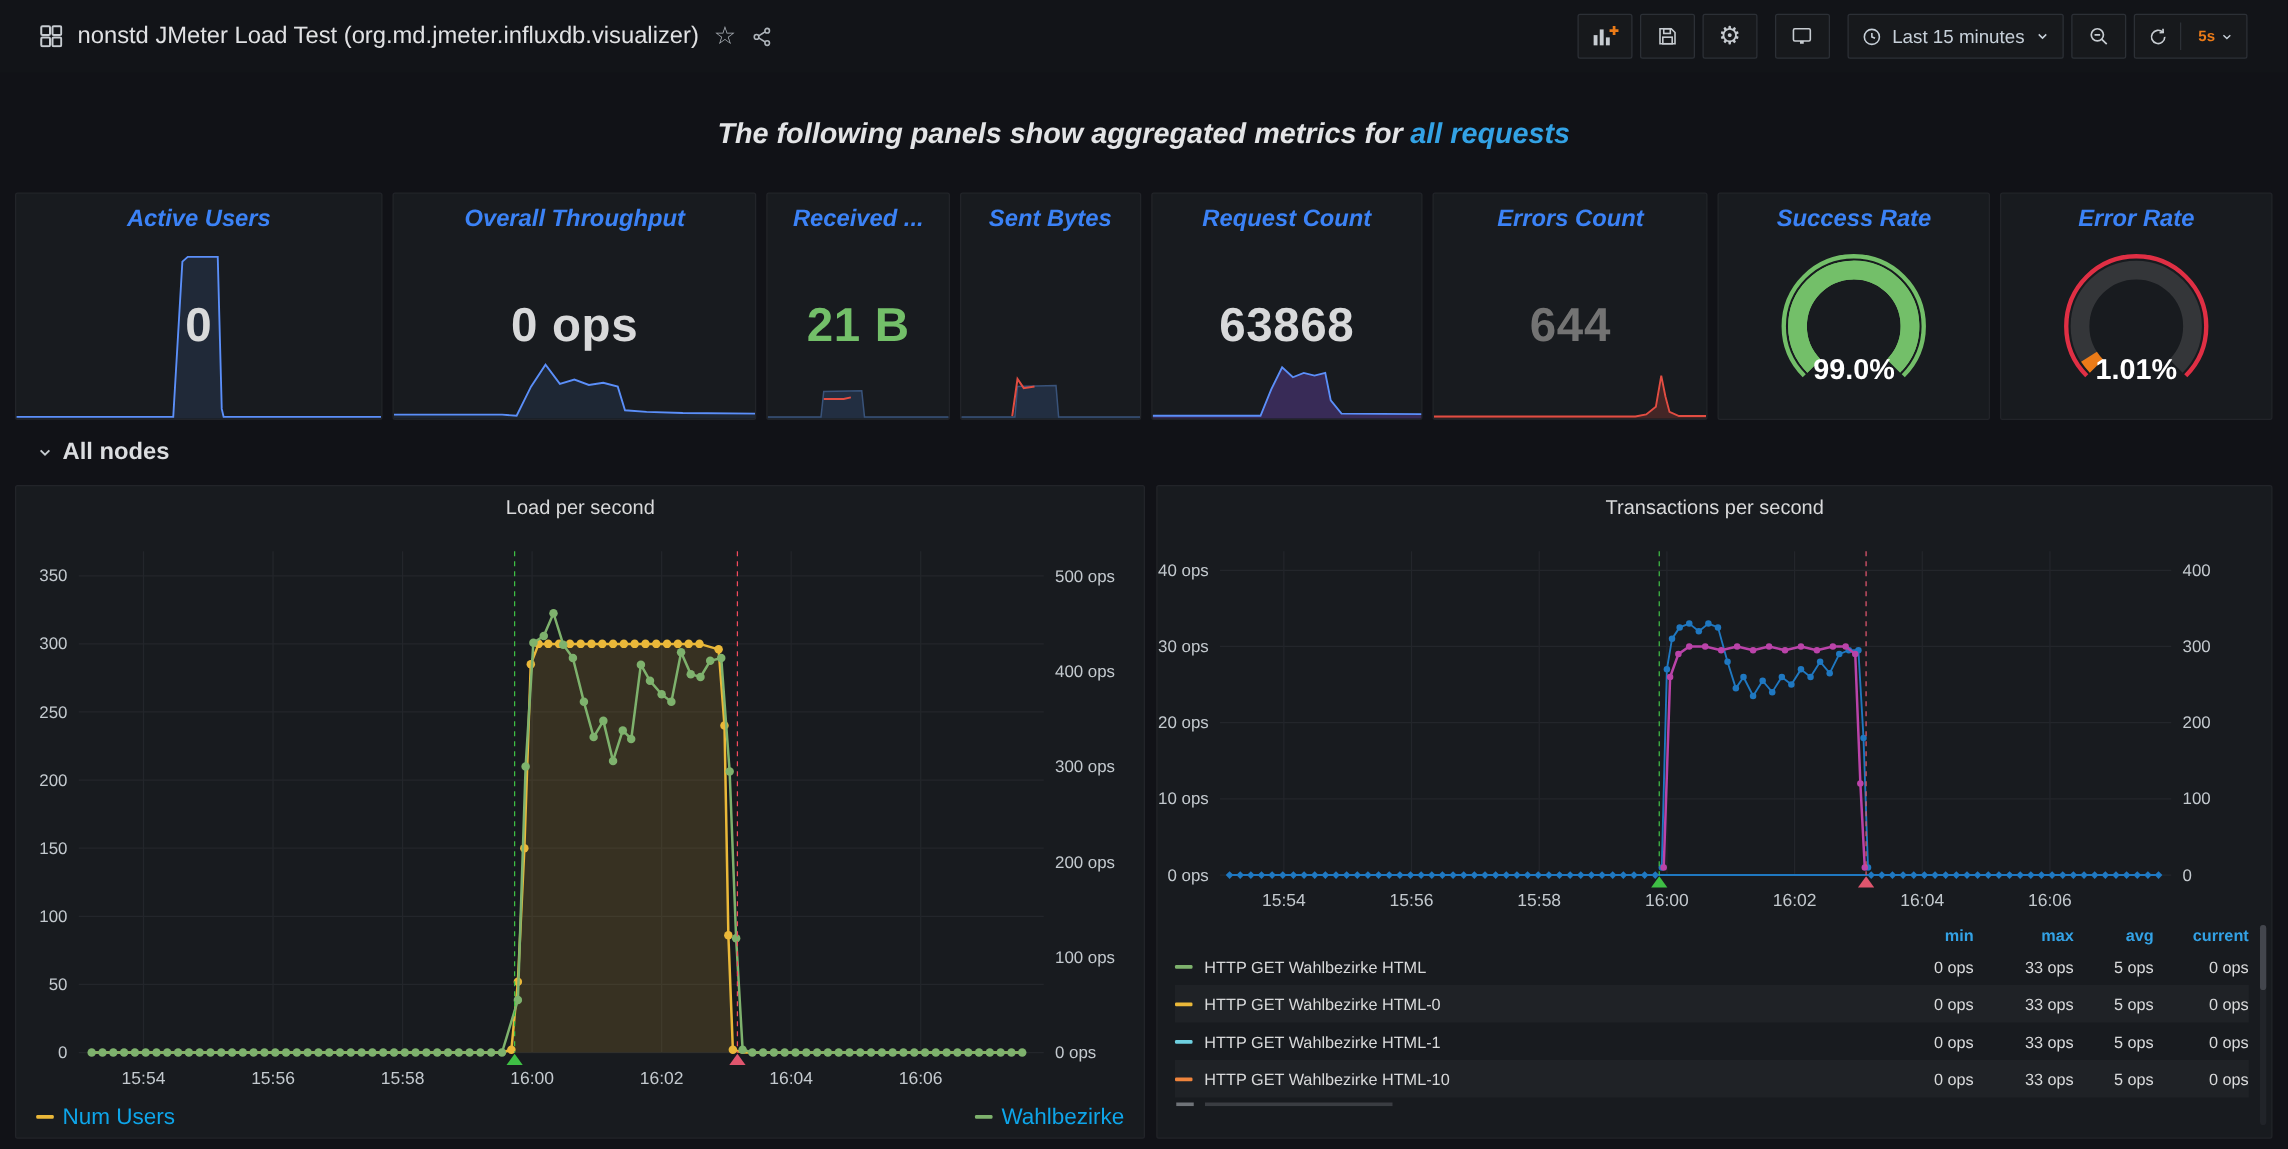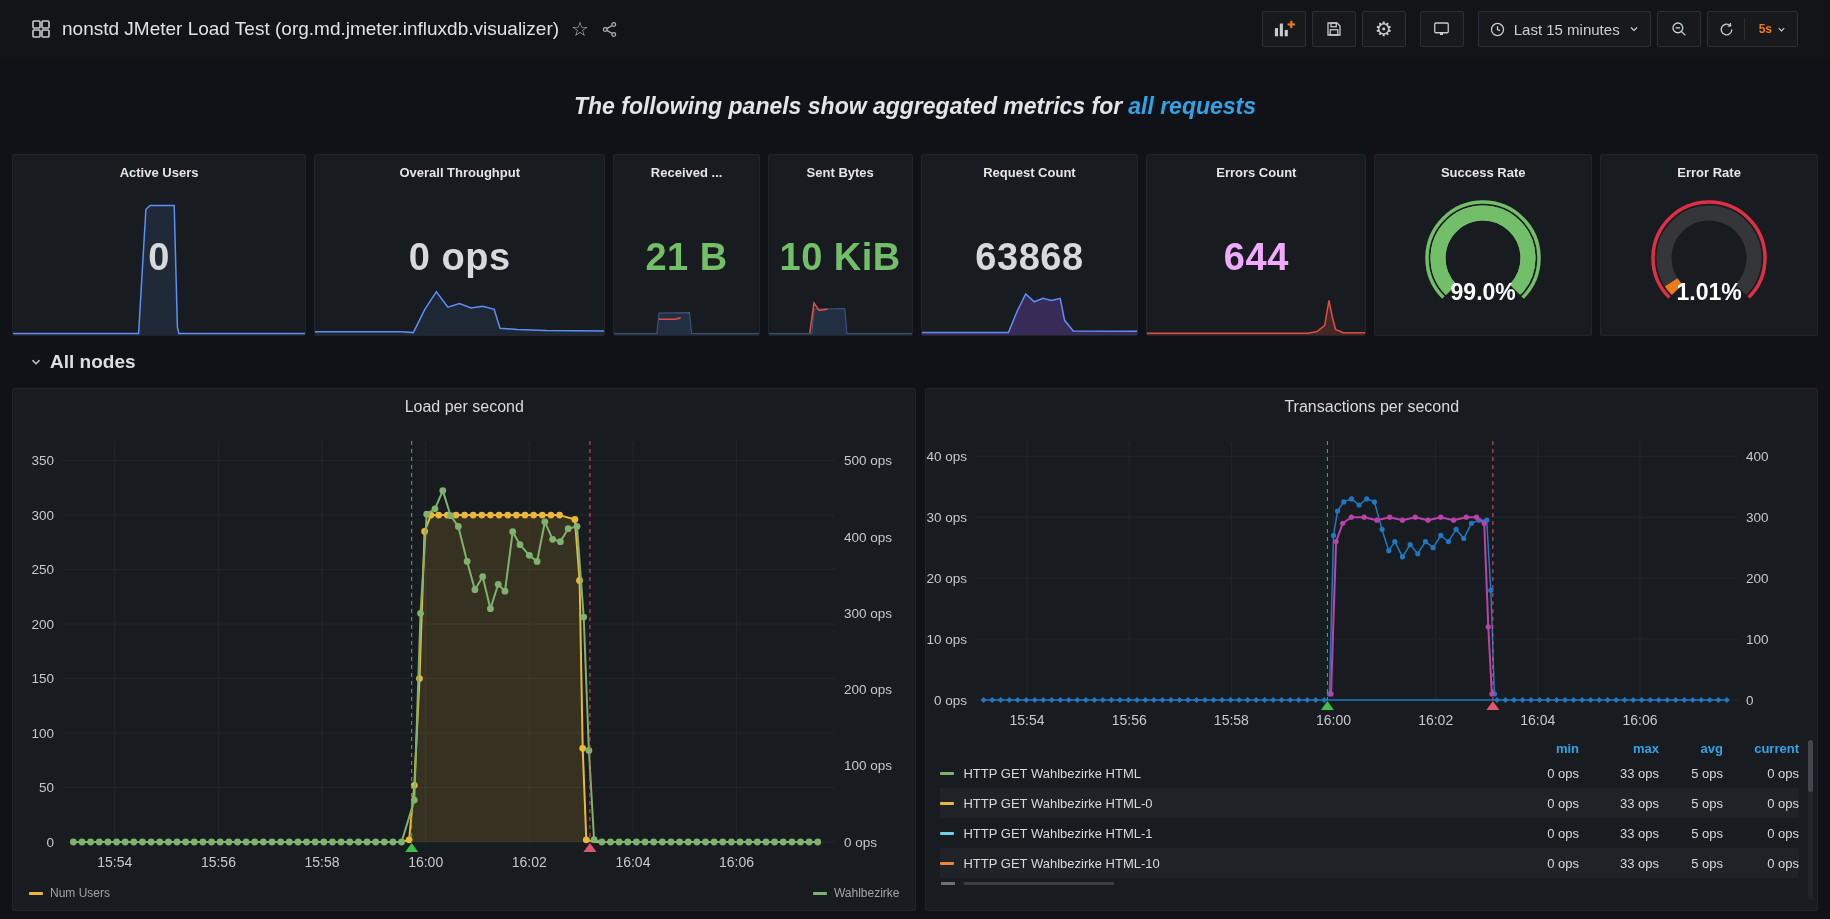--- a/index.html
+++ b/index.html
@@ -21,35 +21,35 @@
   .interval-label{font-size:12px;color:#EB7B18;font-weight:600;margin:0 4px 0 10px;}
   .vdiv{width:1px;height:22px;background:#2c3036;margin:0 4px;}
   
   .subtitle{height:96px;display:flex;align-items:center;justify-content:center;
             font-size:23px;font-style:italic;font-weight:600;color:#e3e4e6;}
   .subtitle a{color:#33A2E5;text-decoration:none;font-weight:700;margin-left:6px;cursor:pointer;}
   
   .stats-row{display:flex;gap:8px;padding:0 12px;height:182px;}
   .panel{background:#181b1f;border:1px solid #222429;border-radius:2px;}
   .stat-panel{position:relative;display:flex;flex-direction:column;align-items:center;padding-top:10px;overflow:hidden;}
-  .stat-title{font-size:13px;font-weight:600;color:#e5e5e5;z-index:3;}
+  .stat-title{font-size:19px;font-weight:600;color:#3b82f6;z-index:3;font-style:italic;}
   .stat-mid{flex:1;display:flex;align-items:center;justify-content:center;z-index:2;width:100%;}
   .stat-value{font-size:38px;font-weight:700;letter-spacing:.5px;color:#d8d9da;}
   .spark{position:absolute;left:0;right:0;bottom:0;z-index:1;}
   .gauge-wrap{flex:1;position:relative;width:100%;display:flex;align-items:center;justify-content:center;}
   .gauge-value{position:absolute;left:0;right:0;top:64%;text-align:center;font-size:23px;font-weight:700;color:#ffffff;z-index:2;}
   
   .row-header{height:52px;display:flex;align-items:center;gap:7px;padding:0 29px;font-size:19px;font-weight:600;color:#dbdde0;cursor:pointer;}
   
   .charts-row{display:flex;gap:9px;padding:0 12px;height:523px;}
   .chart-panel{display:flex;flex-direction:column;overflow:hidden;}
   .chart-title{height:36px;display:flex;align-items:center;justify-content:center;font-size:16px;font-weight:400;color:#d8d9da;}
   .chart-body{flex:1;position:relative;}
   .chart-body svg{position:absolute;left:0;top:0;}
-  .legend-line{height:34px;display:flex;justify-content:space-between;align-items:center;padding:0 16px;font-size:12px;color:#a3a3a3;}
+  .legend-line{height:34px;display:flex;justify-content:space-between;align-items:center;padding:0 16px;font-size:18px;color:#0ea5e9;}
   .lgd-item{display:flex;align-items:center;gap:7px;cursor:pointer;}
   .dash{width:14px;height:3px;border-radius:1px;background:#888;display:inline-block;}
   
   .legend-table{height:176px;padding:4px 18px 0 14px;position:relative;font-size:13px;overflow:hidden;}
   .lt-header{display:flex;height:20px;align-items:center;font-weight:700;color:#33A2E5;}
   .lt-sp{flex:1;}
   .lt-c{width:72px;text-align:right;}
   .lt-c.c-max{width:80px;}
   .lt-c.c-avg{width:64px;}
   .lt-c.c-cur{width:76px;}
@@ -186,23 +186,20 @@
         </div>
       <svg class="spark" id="spark-2" width="145" height="29" style="height: 29px;">
           <path d="M0.0,27.5 L42.8,27.5 L45.0,7.2 L75.4,6.7 L77.6,27.5 L145.0,27.5 L145.0,29 L0.0,29 Z" fill="rgba(87,148,242,0.16)" stroke="none"></path>
           <path d="M0.0,27.5 L42.8,27.5 L45.0,7.2 L75.4,6.7 L77.6,27.5 L145.0,27.5" fill="none" stroke="#39537a" stroke-width="1.2"></path>
           <path d="M45.0,13.2 L60.9,13.2 L66.7,11.9" fill="none" stroke="#E24D42" stroke-width="1.6"></path>
         </svg>
     </div>
 
     <div class="panel stat-panel" style="flex:144 0 0;">
       <div class="stat-title">Sent Bytes</div>
-      <div class="stat-mid">
-          <span class="stat-value" id="stat-value-3" style="color: rgb(115, 191, 105);">10 KiB</span>
-        </div>
       <svg class="spark" id="spark-3" width="143" height="35" style="height: 35px;">
           <path d="M0.0,33.5 L42.9,33.5 L45.0,9.2 L75.8,8.5 L77.9,33.5 L143.0,33.5 L143.0,35 L0.0,35 Z" fill="rgba(87,148,242,0.16)" stroke="none"></path>
           <path d="M0.0,33.5 L42.9,33.5 L45.0,9.2 L75.8,8.5 L77.9,33.5 L143.0,33.5" fill="none" stroke="#39537a" stroke-width="1.2"></path>
           <path d="M40.8,32.9 L45.0,3.1 L50.0,10.5 L58.6,9.2" fill="none" stroke="#E24D42" stroke-width="1.6"></path>
         </svg>
     </div>
 
     <div class="panel stat-panel" style="flex:218 0 0;">
       <div class="stat-title">Request Count</div>
       <div class="stat-mid">
@@ -210,21 +207,21 @@
         </div>
       <svg class="spark" id="spark-4" width="216" height="47" style="height: 47px;">
           <path d="M0.0,44.6 L86.4,44.6 L95.0,23.5 L103.7,5.9 L112.3,13.8 L121.0,10.3 L129.6,12.5 L138.2,10.3 L142.6,32.3 L151.2,42.9 L216.0,43.3 L216.0,47 L0.0,47 Z" fill="rgba(124,77,204,0.32)" stroke="none"></path>
           <path d="M0.0,44.6 L86.4,44.6 L95.0,23.5 L103.7,5.9 L112.3,13.8 L121.0,10.3 L129.6,12.5 L138.2,10.3 L142.6,32.3 L151.2,42.9 L216.0,43.3" fill="none" stroke="#5b8ff9" stroke-width="1.5"></path>
         </svg>
     </div>
 
     <div class="panel stat-panel" style="flex:220 0 0;">
       <div class="stat-title">Errors Count</div>
       <div class="stat-mid">
-          <span class="stat-value" id="stat-value-5" style="color: #f0abfc;">644</span>
+          <span class="stat-value" id="stat-value-5" style="color: #737373;">644</span>
         </div>
       <svg class="spark" id="spark-5" width="218" height="36" style="height: 36px;">
           <path d="M0.0,34.2 L161.3,34.2 L170.0,32.5 L177.7,26.3 L182.0,1.5 L185.3,18.0 L188.6,30.5 L196.2,33.8 L218.0,33.8 L218.0,36 L0.0,36 Z" fill="rgba(226,77,66,0.22)" stroke="none"></path>
           <path d="M0.0,34.2 L161.3,34.2 L170.0,32.5 L177.7,26.3 L182.0,1.5 L185.3,18.0 L188.6,30.5 L196.2,33.8 L218.0,33.8" fill="none" stroke="#E24D42" stroke-width="1.5"></path>
         </svg>
     </div>
 
     <div class="panel stat-panel" style="flex:218 0 0;">
       <div class="stat-title">Success Rate</div>
       <div class="gauge-wrap">

